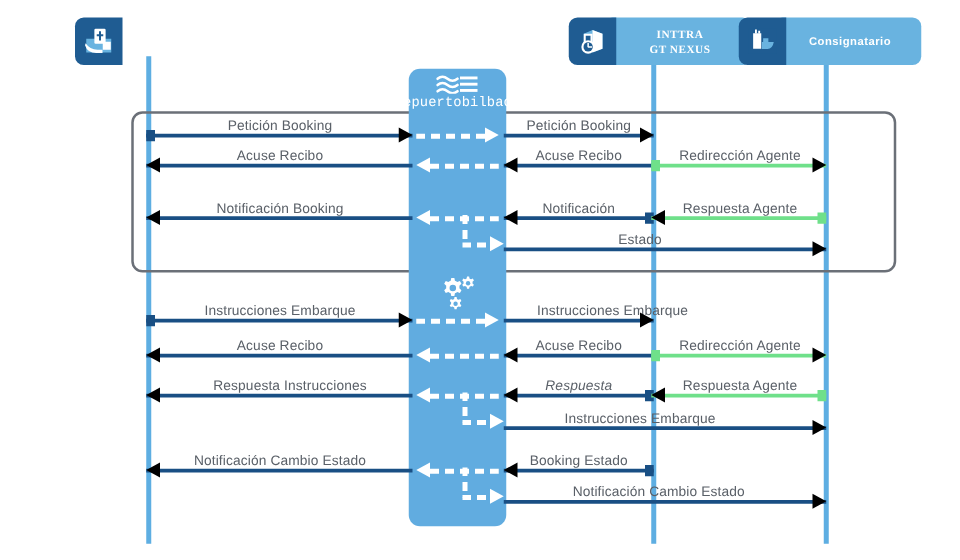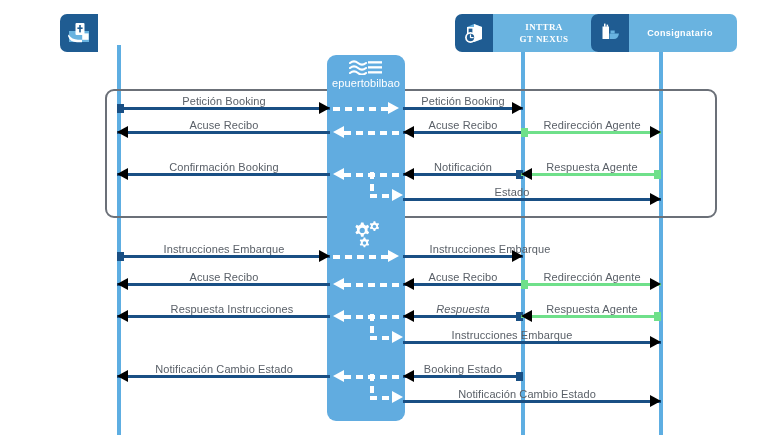--- a/index.html
+++ b/index.html
@@ -72,21 +72,21 @@
 <div id="stage">
 
   <div class="lifeline" style="left:117px;top:45px;height:390px;"></div>
   <div class="lifeline" style="left:521px;top:45px;height:390px;"></div>
   <div class="lifeline" style="left:659px;top:45px;height:390px;"></div>
 
   <div class="groupbox" style="left:105px;top:89px;width:608px;height:125px;"></div>
 
   <div class="band" style="left:327px;top:55px;width:78px;height:366px;"></div>
 
-  <div class="band-logo" style="left:327px;top:58px;width:78px;height:32px;">
+  <div class="band-logo" style="left:327px;top:58px;width:78px;height:32px;font-family:Liberation Mono, monospace;">
     <svg width="34" height="16" viewBox="0 0 34 16">
       <path d="M1 4 q4 -3.2 8 0 q4 3.2 8 0" stroke="#ffffff" stroke-width="2.1" fill="none" stroke-linecap="round"></path>
       <path d="M1 9 q4 -3.2 8 0 q4 3.2 8 0" stroke="#ffffff" stroke-width="2.1" fill="none" stroke-linecap="round"></path>
       <path d="M1 14 q4 -3.2 8 0 q4 3.2 8 0" stroke="#ffffff" stroke-width="2.1" fill="none" stroke-linecap="round"></path>
       <rect x="19" y="2.2" width="14" height="2.3" fill="#ffffff"></rect>
       <rect x="19" y="7.2" width="14" height="2.3" fill="#ffffff"></rect>
       <rect x="19" y="12.2" width="14" height="2.3" fill="#ffffff"></rect>
     </svg>
     <span class="bl-txt">epuertobilbao</span>
   </div>
@@ -182,21 +182,21 @@
     <div class="shaft"></div>
       <div class="head"></div>
   </div>
   <div class="lbl c" style="left:592px;top:119px;">Redirección Agente</div>
   <div class="arrow green right" style="left:521px;top:125px;width:140px;">
     <div class="stub s-left"></div>
       <div class="shaft"></div>
       <div class="head"></div>
   </div>
 
-  <div class="lbl c" style="left:224px;top:161px;">Confirmación Booking</div>
+  <div class="lbl c" style="left:224px;top:161px;">Notificación Booking</div>
   <div class="arrow navy left" style="left:117px;top:167px;width:213px;">
     <div class="shaft"></div>
       <div class="head"></div>
   </div>
   <div class="dash left" style="left:333px;top:168px;width:66px;">
     <div class="dshaft" style="left:11px;right:0;"></div>
       <div class="dhead" style="left:0;"></div>
   </div>
   <div class="vdash" style="left:370px;top:172px;height:24px;"></div>
   <div class="dash right" style="left:370px;top:189px;width:33px;">

